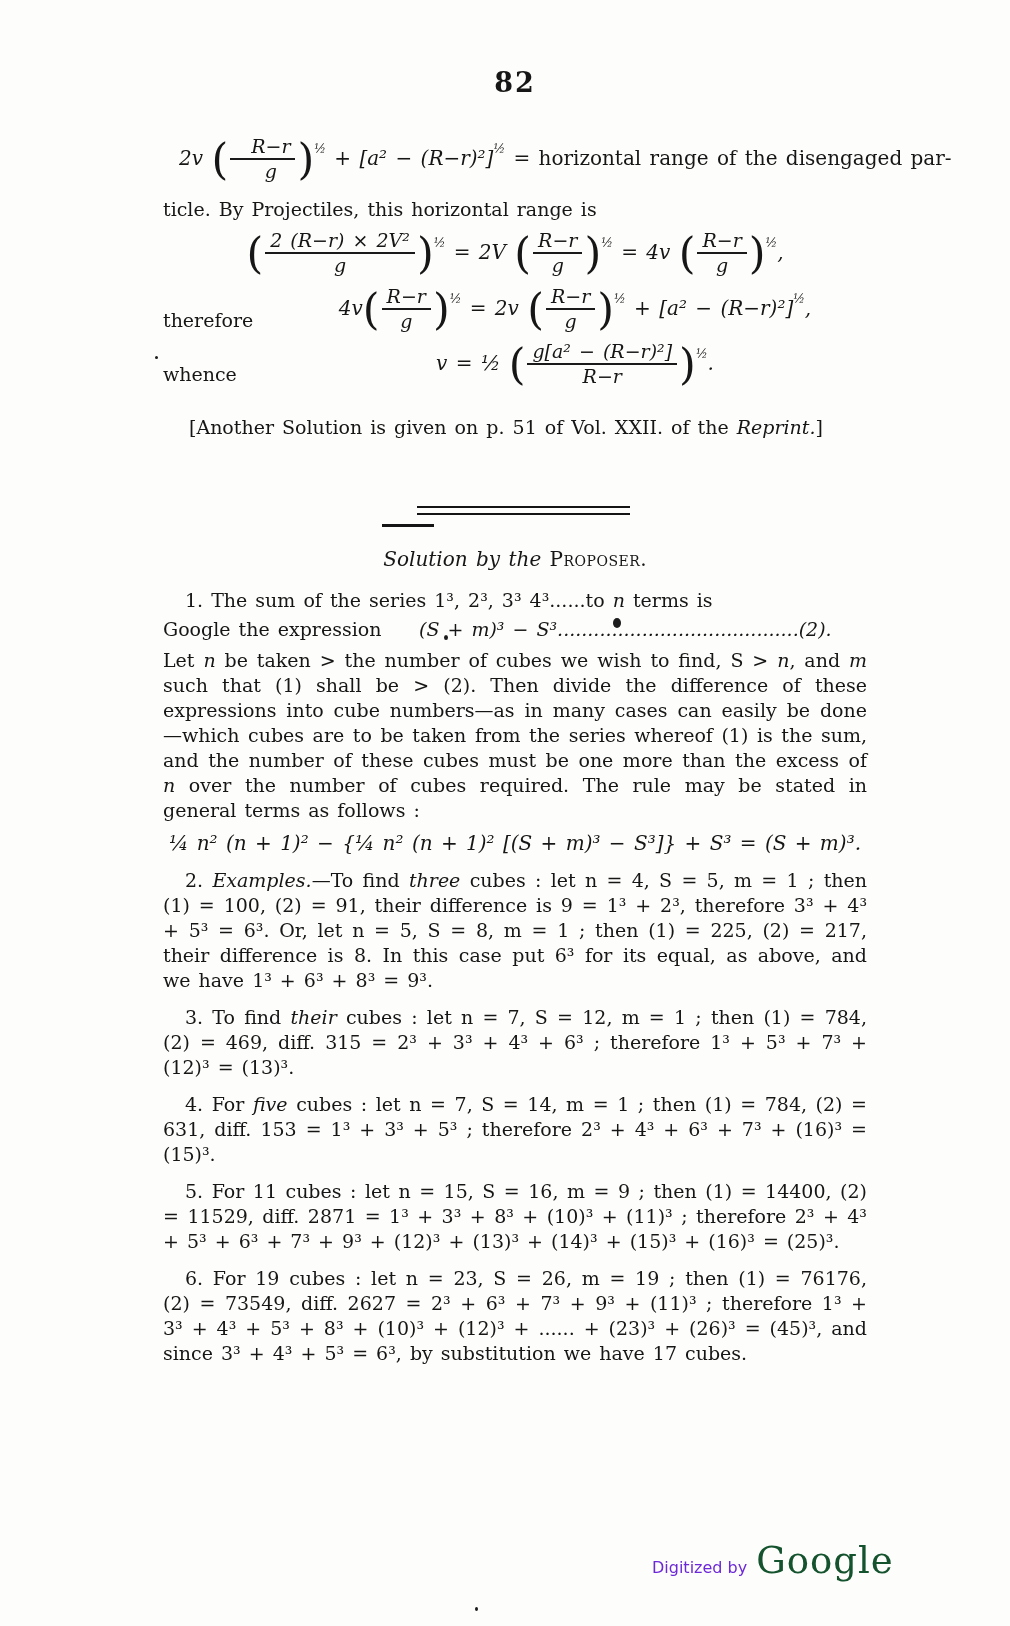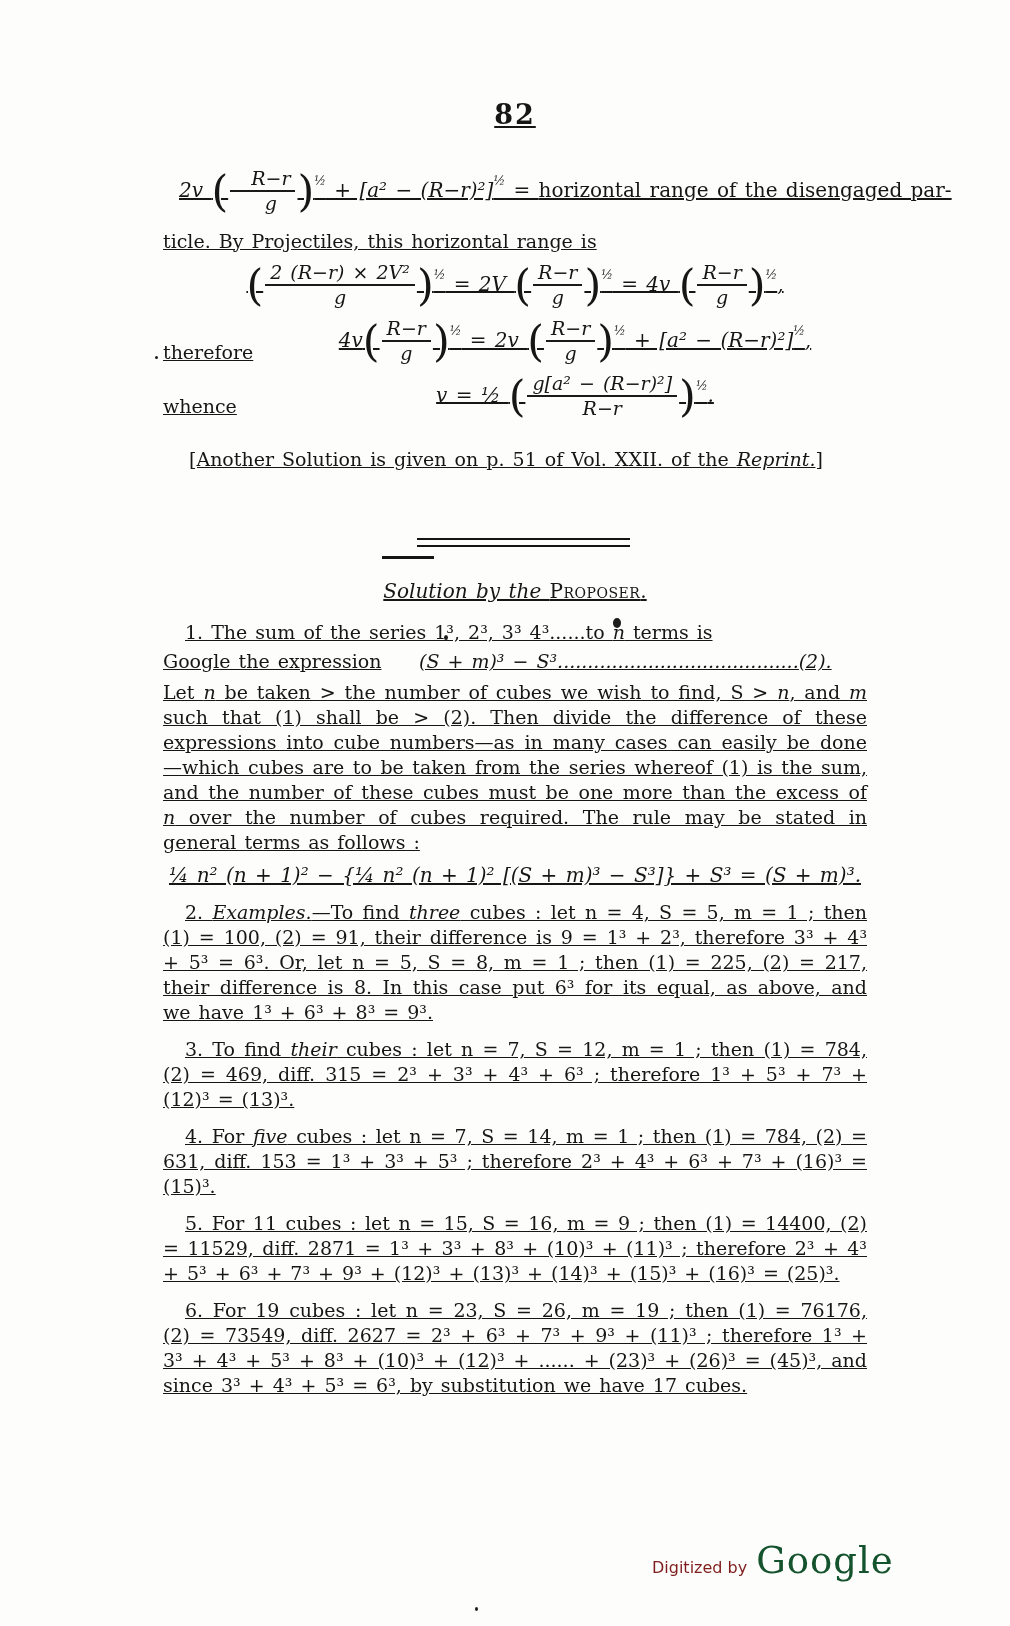--- a/index.html
+++ b/index.html
@@ -7,21 +7,21 @@
     position:relative;
     width:1010px;height:1626px;
     background:#fdfdfb;
     color:#161616;
     font-family:"DejaVu Serif","Liberation Serif",serif;
     font-size:19px;
     line-height:25px;
     overflow:hidden;
     word-spacing:2px;
   }
-  .col{position:absolute;left:163px;top:0;width:704px;padding-top:100px;text-decoration:underline;}
+  .col{position:absolute;left:163px;top:0;width:704px;padding-top:68px;}
   .pageno{text-align:center;font-weight:bold;font-size:27px;letter-spacing:2px;line-height:30px;}
 
   
   .fml{font-style:italic;font-size:20px;}
   .fml-line{margin-top:38px;text-indent:16px;white-space:nowrap;}
   .m-rm{font-style:normal;}
   .m-it{font-style:italic;}
   .m-b{font-weight:bold;font-style:normal;}
   .m-sc{font-variant:small-caps;font-style:normal;letter-spacing:.5px;}
   .m-big{font-size:215%;font-style:normal;vertical-align:middle;font-weight:normal;line-height:0;}
@@ -55,21 +55,21 @@
   .item{margin-top:12px;text-indent:22px;text-align:justify;}
 
   .speck{position:absolute;background:#1c1c1c;border-radius:50%;}
   .speck.s1{left:613px;top:618px;width:8px;height:10px;}
   .speck.s2{left:444px;top:635px;width:4px;height:5px;}
   .speck.s3{left:155px;top:356px;width:3px;height:3px;}
   .speck.s4{left:475px;top:1607px;width:3px;height:4px;}
 
   .watermark{position:absolute;left:652px;top:1548px;display:flex;align-items:baseline;
              font-style:normal;word-spacing:normal;}
-  .wm-text{font-family:"DejaVu Sans","Liberation Sans",sans-serif;font-size:16px;color:#7f1d1d;margin-right:9px;}
+  .wm-text{font-family:"DejaVu Sans","Liberation Sans",sans-serif;font-size:16px;color:#6d28d9;margin-right:9px;}
   .wm-logo{font-family:"DejaVu Serif","Liberation Serif",serif;font-size:37px;color:#14532d;letter-spacing:1px;}
 </style>
 </head>
 <body>
 
 <div class="page">
   <div class="col">
 
     <div class="pageno">82</div>
 

